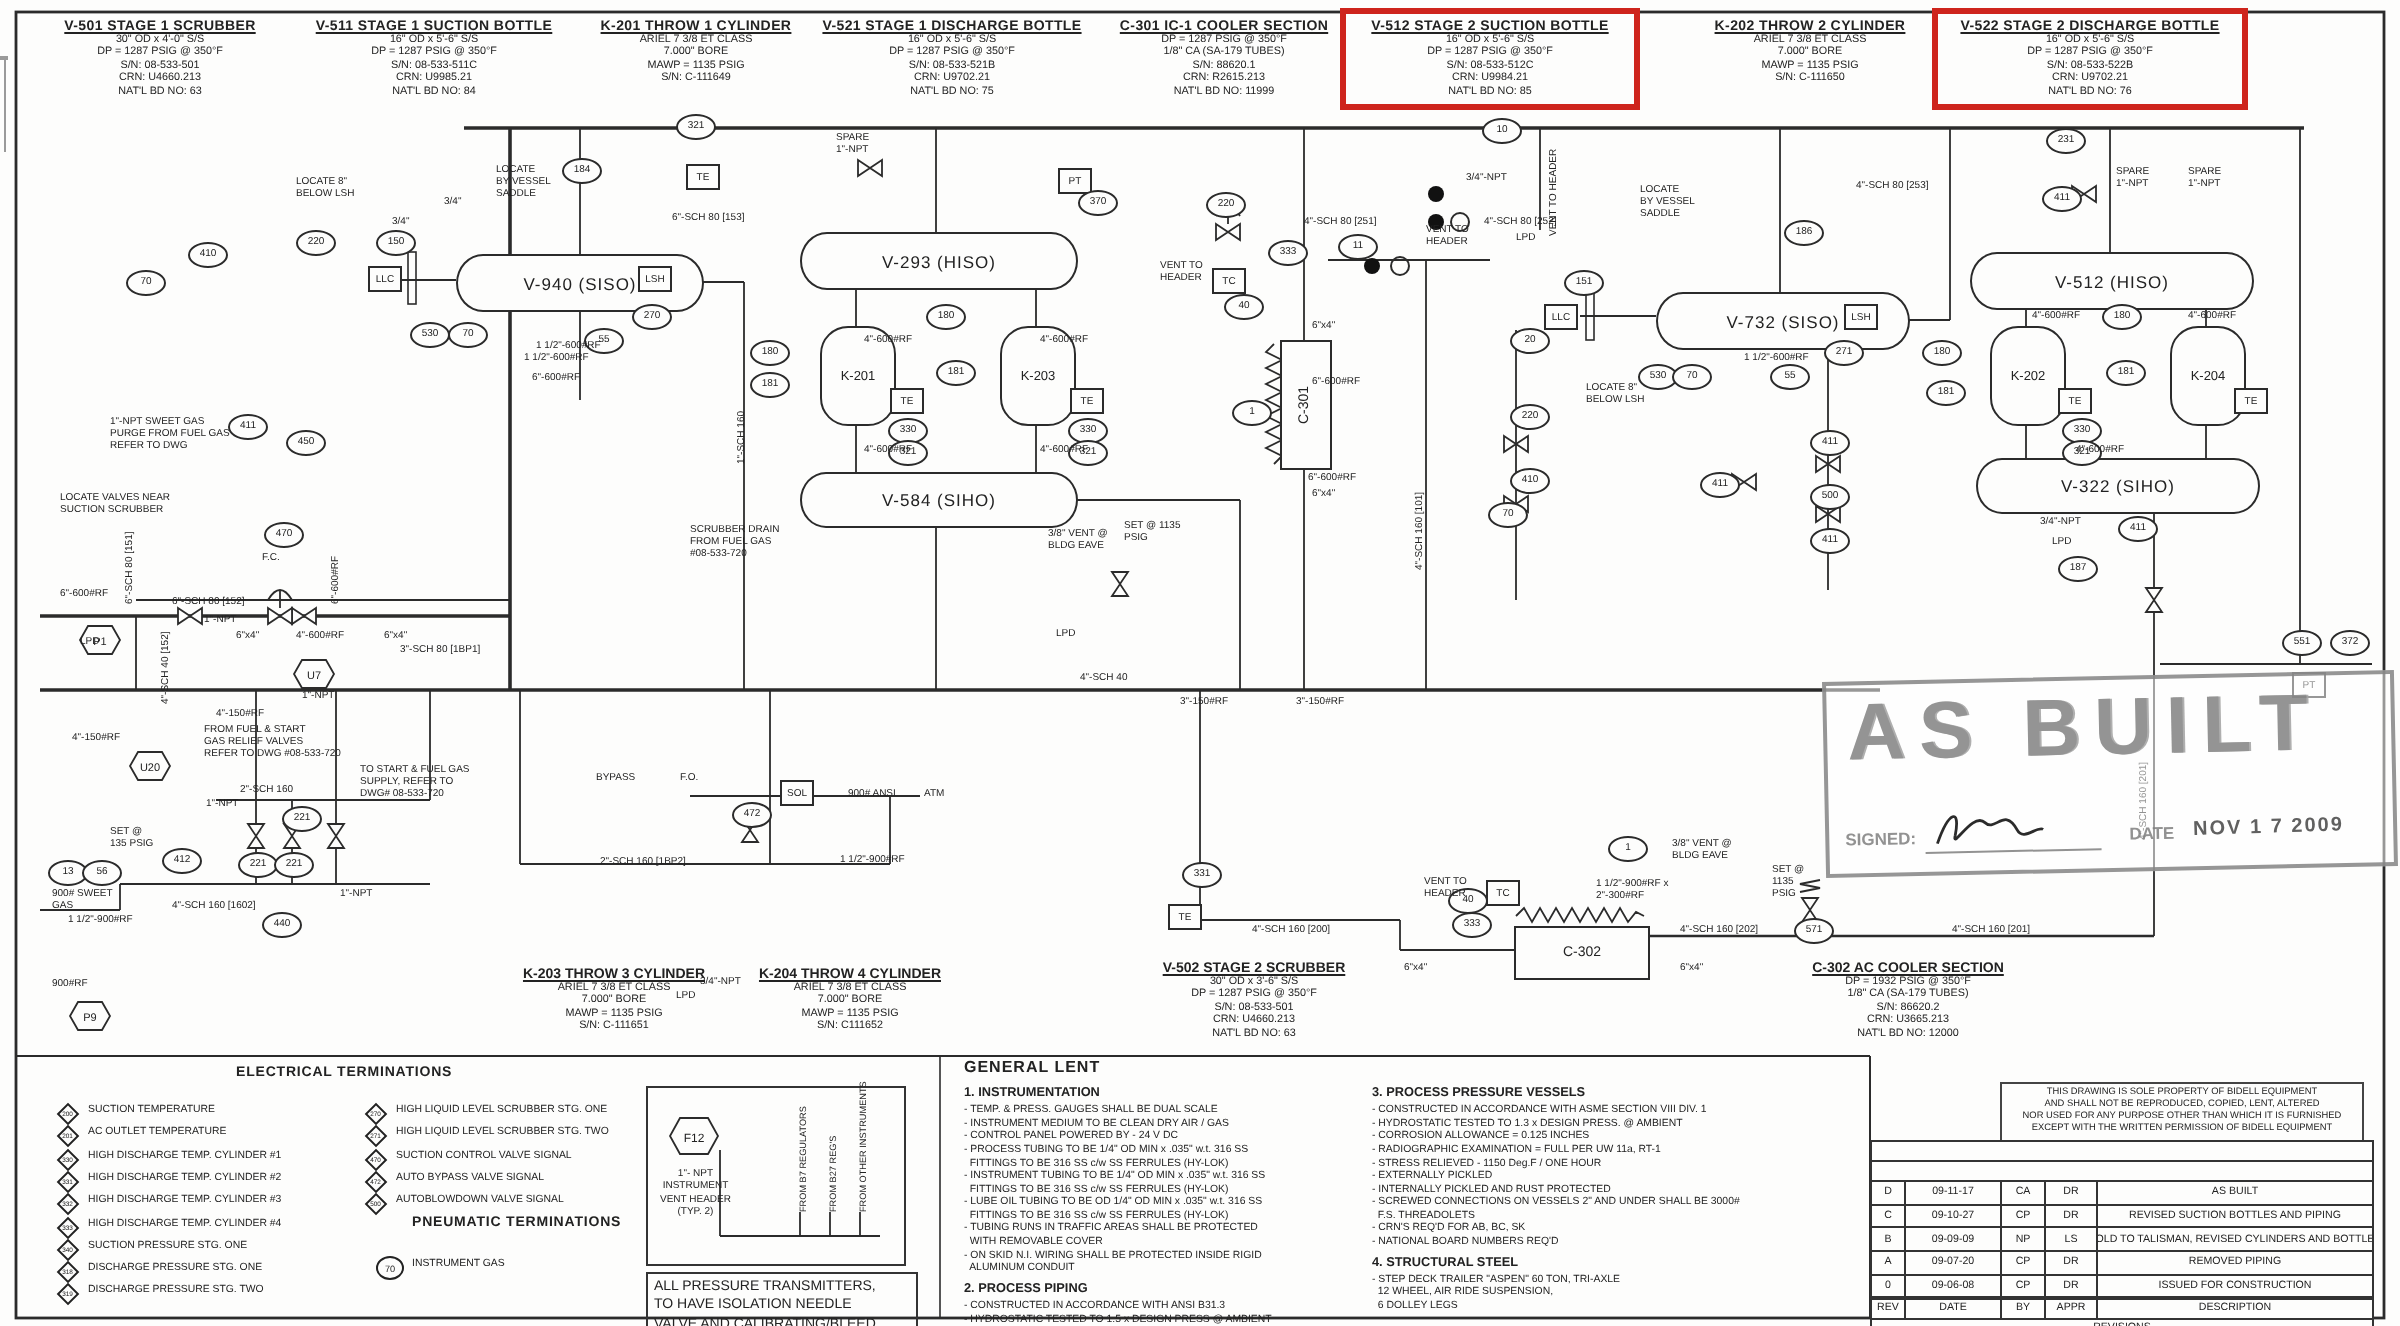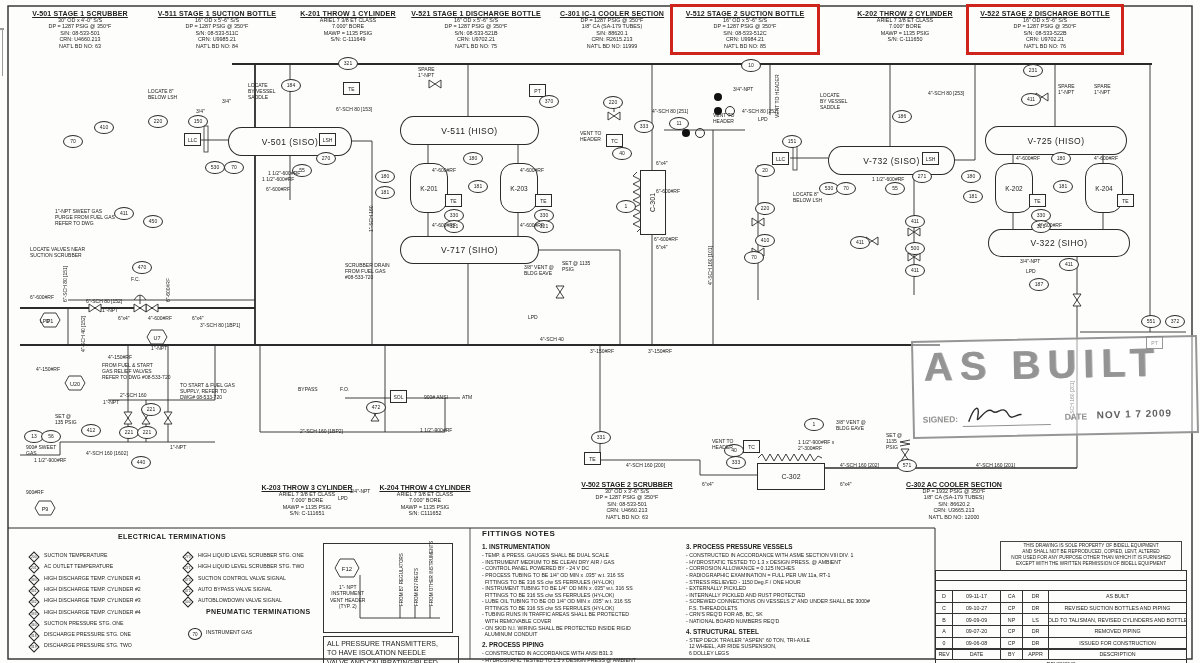--- a/index.html
+++ b/index.html
@@ -277,25 +277,25 @@
     <div class="bbox" style="left: 893px; top: 481px; width: 122px;">
       <div class="ht">C-302 AC COOLER SECTION</div>
       <div class="hl-line">DP = 1932 PSIG @ 350°F</div>
       <div class="hl-line">1/8" CA (SA-179 TUBES)</div>
       <div class="hl-line">S/N: 86620.2</div>
       <div class="hl-line">CRN: U3665.213</div>
       <div class="hl-line">NAT'L BD NO: 12000</div>
     </div>
   </div>
 <div id="diagram">
-    <div class="vessel" style="left: 228px; top: 127px; width: 122px; height: 27px; border-radius: 13.5px / 50%;">V-501 (SISO)</div>
-    <div class="vessel" style="left: 400px; top: 116px; width: 137px; height: 27px; border-radius: 13.5px / 50%;">V-511 (HISO)</div>
-    <div class="vessel" style="left: 400px; top: 236px; width: 137px; height: 26px; border-radius: 13px / 50%;">V-717 (SIHO)</div>
+    <div class="vessel" style="left: 228px; top: 127px; width: 122px; height: 27px; border-radius: 13.5px / 50%;">V-940 (SISO)</div>
+    <div class="vessel" style="left: 400px; top: 116px; width: 137px; height: 27px; border-radius: 13.5px / 50%;">V-293 (HISO)</div>
+    <div class="vessel" style="left: 400px; top: 236px; width: 137px; height: 26px; border-radius: 13px / 50%;">V-584 (SIHO)</div>
     <div class="vessel" style="left: 828px; top: 146px; width: 125px; height: 27px; border-radius: 13.5px / 50%;">V-732 (SISO)</div>
-    <div class="vessel" style="left: 985px; top: 126px; width: 140px; height: 27px; border-radius: 13.5px / 50%;">V-725 (HISO)</div>
+    <div class="vessel" style="left: 985px; top: 126px; width: 140px; height: 27px; border-radius: 13.5px / 50%;">V-512 (HISO)</div>
     <div class="vessel" style="left: 988px; top: 229px; width: 140px; height: 26px; border-radius: 13px / 50%;">V-322 (SIHO)</div>
     <div class="cyl" style="left: 410px; top: 163px; width: 36px; height: 48px;">K-201</div>
     <div class="cyl" style="left: 500px; top: 163px; width: 36px; height: 48px;">K-203</div>
     <div class="cyl" style="left: 995px; top: 163px; width: 36px; height: 48px;">K-202</div>
     <div class="cyl" style="left: 1085px; top: 163px; width: 36px; height: 48px;">K-204</div>
     <div class="cooler vert" style="left: 640px; top: 170px; width: 24px; height: 63px;">
       <span>C-301</span>
     </div>
     <div class="cooler" style="left: 757px; top: 463px; width: 66px; height: 25px;">
       <span>C-302</span>
@@ -592,21 +592,21 @@
       </svg></div>
     <div class="rot" style="left: 75px; top: 62px;">FROM B7 REGULATORS</div>
     <div class="rot" style="left: 90px; top: 62px;">FROM B27 REG'S</div>
     <div class="rot" style="left: 105px; top: 62px;">FROM OTHER INSTRUMENTS</div>
   </div>
 
 <div id="txbox" style="white-space:pre;">ALL PRESSURE TRANSMITTERS,
 TO HAVE ISOLATION NEEDLE
 VALVE AND CALIBRATING/BLEED</div>
 
-<div class="gn-title" style="left:482px;top:529px;">FITTINGS NOTES</div>
+<div class="gn-title" style="left:482px;top:529px;">GENERAL LENT</div>
 <div id="gn-col1" class="gn-col" style="left:482px;top:540px;width:200px;"><div class="gn-head">1. INSTRUMENTATION</div><div>- TEMP. &amp; PRESS. GAUGES SHALL BE DUAL SCALE</div><div>- INSTRUMENT MEDIUM TO BE CLEAN DRY AIR / GAS</div><div>- CONTROL PANEL POWERED BY - 24 V DC</div><div>- PROCESS TUBING TO BE 1/4" OD MIN x .035" w.t. 316 SS</div><div>  FITTINGS TO BE 316 SS c/w SS FERRULES (HY-LOK)</div><div>- INSTRUMENT TUBING TO BE 1/4" OD MIN x .035" w.t. 316 SS</div><div>  FITTINGS TO BE 316 SS c/w SS FERRULES (HY-LOK)</div><div>- LUBE OIL TUBING TO BE OD 1/4" OD MIN x .035" w.t. 316 SS</div><div>  FITTINGS TO BE 316 SS c/w SS FERRULES (HY-LOK)</div><div>- TUBING RUNS IN TRAFFIC AREAS SHALL BE PROTECTED</div><div>  WITH REMOVABLE COVER</div><div>- ON SKID N.I. WIRING SHALL BE PROTECTED INSIDE RIGID</div><div>  ALUMINUM CONDUIT</div><div class="gn-head">2. PROCESS PIPING</div><div>- CONSTRUCTED IN ACCORDANCE WITH ANSI B31.3</div><div>- HYDROSTATIC TESTED TO 1.5 x DESIGN PRESS @ AMBIENT</div></div>
 <div id="gn-col2" class="gn-col" style="left:686px;top:540px;width:248px;"><div class="gn-head">3. PROCESS PRESSURE VESSELS</div><div>- CONSTRUCTED IN ACCORDANCE WITH ASME SECTION VIII DIV. 1</div><div>- HYDROSTATIC TESTED TO 1.3 x DESIGN PRESS. @ AMBIENT</div><div>- CORROSION ALLOWANCE = 0.125 INCHES</div><div>- RADIOGRAPHIC EXAMINATION = FULL PER UW 11a, RT-1</div><div>- STRESS RELIEVED - 1150 Deg.F / ONE HOUR</div><div>- EXTERNALLY PICKLED</div><div>- INTERNALLY PICKLED AND RUST PROTECTED</div><div>- SCREWED CONNECTIONS ON VESSELS 2" AND UNDER SHALL BE 3000#</div><div>  F.S. THREADOLETS</div><div>- CRN'S REQ'D FOR AB, BC, SK</div><div>- NATIONAL BOARD NUMBERS REQ'D</div><div class="gn-head">4. STRUCTURAL STEEL</div><div>- STEP DECK TRAILER "ASPEN" 60 TON, TRI-AXLE</div><div>  12 WHEEL, AIR RIDE SUSPENSION,</div><div>  6 DOLLEY LEGS</div></div>
 
 <div class="disc" style="left:1000px;top:541px;width:176px;height:26px;">THIS DRAWING IS SOLE PROPERTY OF BIDELL EQUIPMENT
 AND SHALL NOT BE REPRODUCED, COPIED, LENT, ALTERED
 NOR USED FOR ANY PURPOSE OTHER THAN WHICH IT IS FURNISHED
 EXCEPT WITH THE WRITTEN PERMISSION OF BIDELL EQUIPMENT</div>
 
 <div id="revtable" class="rev" style="left:935px;top:570px;width:251px;height:93px;">
     <div class="cell" style="left: 0px; top: 0px; width: 250px; height: 9px;"></div>

